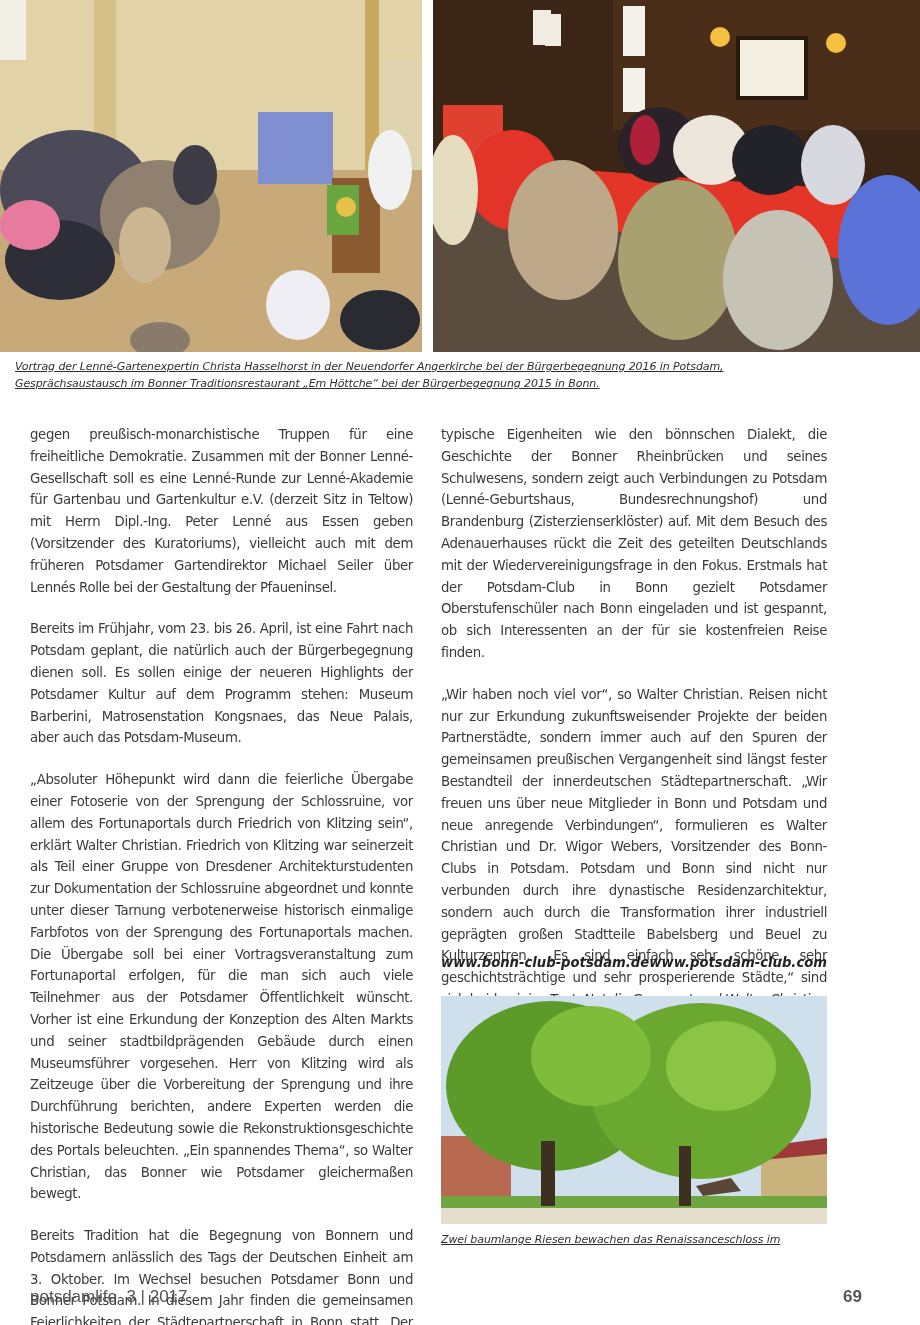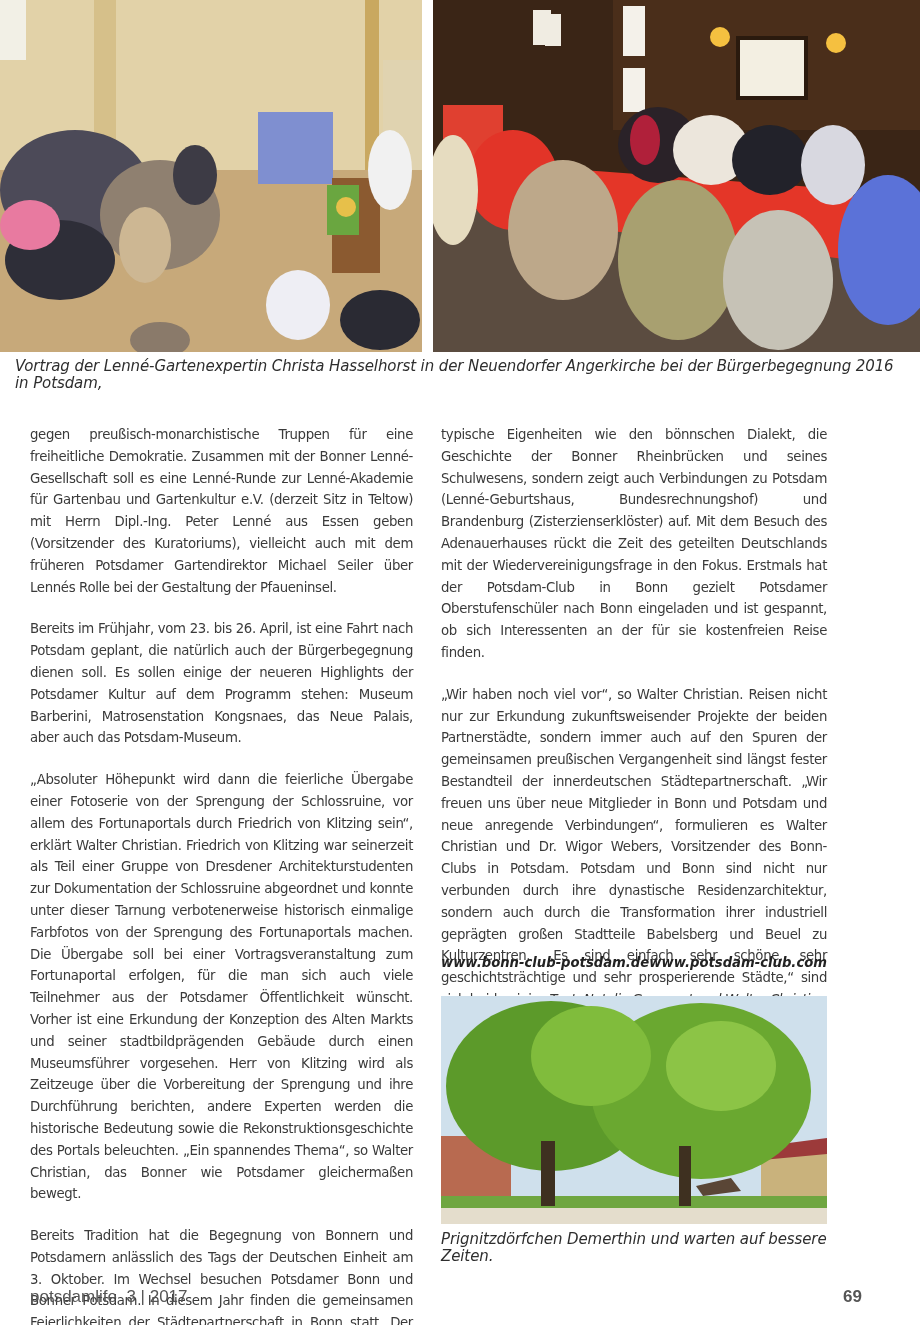--- a/index.html
+++ b/index.html
@@ -3,21 +3,21 @@
   <meta charset="utf-8">
   <style>
     html, body { margin:0; padding:0; }
     body { width:920px; height:1325px; background:#ffffff; position:relative; overflow:hidden;
       font-family:"DejaVu Sans", sans-serif; color:#3a3a3a; }
     .photo { position:absolute; overflow:hidden; }
     .photo svg { width:100%; height:100%; display:block; }
     #photo-church { left:0; top:0; width:422px; height:352px; }
     #photo-restaurant { left:433px; top:0; width:487px; height:352px; }
     #photo-trees { left:441px; top:996px; width:386px; height:228px; }
-    .caption { position:absolute; font-style:italic; font-size:15px; line-height:17px; color:#2e2e2e; letter-spacing:-0.1px; }
+    .caption { position:absolute; font-style:italic; font-size:11px; line-height:17px; color:#2e2e2e; letter-spacing:-0.1px;text-decoration:underline; }
     #top-caption { left:15px; top:358px; width:890px; }
     #tree-caption { left:441px; top:1231px; width:420px; }
     .col { position:absolute; font-size:13.3px; line-height:21.8px; color:#3a3a3a; letter-spacing:-0.35px; }
     .col p { margin:0 0 20px 0; text-align:justify; }
     #col-left { left:30px; top:424px; width:383px; }
     #col-right { left:441px; top:424px; width:386px; }
     .credit { font-style:italic; margin-left:6px; }
     .links { position:absolute; left:441px; top:955px; width:386px; display:flex; justify-content:space-between;
       font-weight:bold; font-style:italic; font-size:13.2px; color:#222;text-align:center; }
     .footer { position:absolute; top:1287px; font-size:17px; color:#555; font-family:"Liberation Sans", sans-serif; }
@@ -76,20 +76,21 @@
     <ellipse cx="130" cy="230" rx="55" ry="70" fill="#bda88a"></ellipse>
     <ellipse cx="245" cy="260" rx="60" ry="80" fill="#a8a070"></ellipse>
     <ellipse cx="345" cy="280" rx="55" ry="70" fill="#c6c2b6"></ellipse>
     <ellipse cx="455" cy="250" rx="50" ry="75" fill="#5b72d8"></ellipse>
     <ellipse cx="20" cy="190" rx="25" ry="55" fill="#e6dcc0"></ellipse>
   </svg>
 </div>
 
 <div class="caption" id="top-caption">
   <div>Vortrag der Lenné-Gartenexpertin Christa Hasselhorst in der Neuendorfer Angerkirche bei der Bürgerbegegnung 2016 in Potsdam,</div>
+  <div>Gesprächsaustausch im Bonner Traditionsrestaurant „Em Höttche“ bei der Bürgerbegegnung 2015 in Bonn.</div>
 </div>
 
 <div class="col" id="col-left">
   <p>gegen preußisch-monarchistische Truppen für eine freiheitliche Demokratie. Zusammen mit der Bonner Lenné-Gesellschaft soll es eine Lenné-Runde zur Lenné-Akademie für Gartenbau und Gartenkultur e.V. (derzeit Sitz in Teltow) mit Herrn Dipl.-Ing. Peter Lenné aus Essen geben (Vorsitzender des Kuratoriums), vielleicht auch mit dem früheren Potsdamer Gartendirektor Michael Seiler über Lennés Rolle bei der Gestaltung der Pfaueninsel.</p>
   <p>Bereits im Frühjahr, vom 23. bis 26. April, ist eine Fahrt nach Potsdam geplant, die natürlich auch der Bürgerbegegnung dienen soll. Es sollen einige der neueren Highlights der Potsdamer Kultur auf dem Programm stehen: Museum Barberini, Matrosenstation Kongsnaes, das Neue Palais, aber auch das Potsdam-Museum.</p>
   <p>„Absoluter Höhepunkt wird dann die feierliche Übergabe einer Fotoserie von der Sprengung der Schlossruine, vor allem des Fortunaportals durch Friedrich von Klitzing sein“, erklärt Walter Christian. Friedrich von Klitzing war seinerzeit als Teil einer Gruppe von Dresdener Architekturstudenten zur Dokumentation der Schlossruine abgeordnet und konnte unter dieser Tarnung verbotenerweise historisch einmalige Farbfotos von der Sprengung des Fortunaportals machen. Die Übergabe soll bei einer Vortragsveranstaltung zum Fortunaportal erfolgen, für die man sich auch viele Teilnehmer aus der Potsdamer Öffentlichkeit wünscht. Vorher ist eine Erkundung der Konzeption des Alten Markts und seiner stadtbildprägenden Gebäude durch einen Museumsführer vorgesehen. Herr von Klitzing wird als Zeitzeuge über die Vorbereitung der Sprengung und ihre Durchführung berichten, andere Experten werden die historische Bedeutung sowie die Rekonstruktionsgeschichte des Portals beleuchten. „Ein spannendes Thema“, so Walter Christian, das Bonner wie Potsdamer gleichermaßen bewegt.</p>
   <p style="text-align-last:justify;">Bereits Tradition hat die Begegnung von Bonnern und Potsdamern anlässlich des Tags der Deutschen Einheit am 3. Oktober. Im Wechsel besuchen Potsdamer Bonn und Bonner Potsdam. In diesem Jahr finden die gemeinsamen Feierlichkeiten der Städtepartnerschaft in Bonn statt. Der Potsdamer Bonn-Club wird nach Bonn fahren. Das Besuchsprogramm vermittelt nicht nur</p>
 </div>
 
 <div class="col" id="col-right">
@@ -115,17 +116,17 @@
     <ellipse cx="260" cy="95" rx="110" ry="88" fill="#6aa830"></ellipse>
     <ellipse cx="150" cy="60" rx="60" ry="50" fill="#80bc3c"></ellipse>
     <ellipse cx="280" cy="70" rx="55" ry="45" fill="#8cc446"></ellipse>
     <rect x="100" y="145" width="14" height="65" fill="#3e3020"></rect>
     <rect x="238" y="150" width="12" height="60" fill="#3e3020"></rect>
     <polygon points="255,190 290,182 300,195 262,200" fill="#5a4636"></polygon>
   </svg>
 </div>
 
 <div class="caption" id="tree-caption">
-  <div>Prignitzdörfchen Demerthin und warten auf bessere Zeiten.</div>
+  <div>Zwei baumlange Riesen bewachen das Renaissanceschloss im</div>
 </div>
 
 <div class="footer" id="footer-left" style="white-space:pre;">potsdamlife  3 | 2017</div>
 <div class="footer" id="footer-right">69</div>
 
 </body></html>

